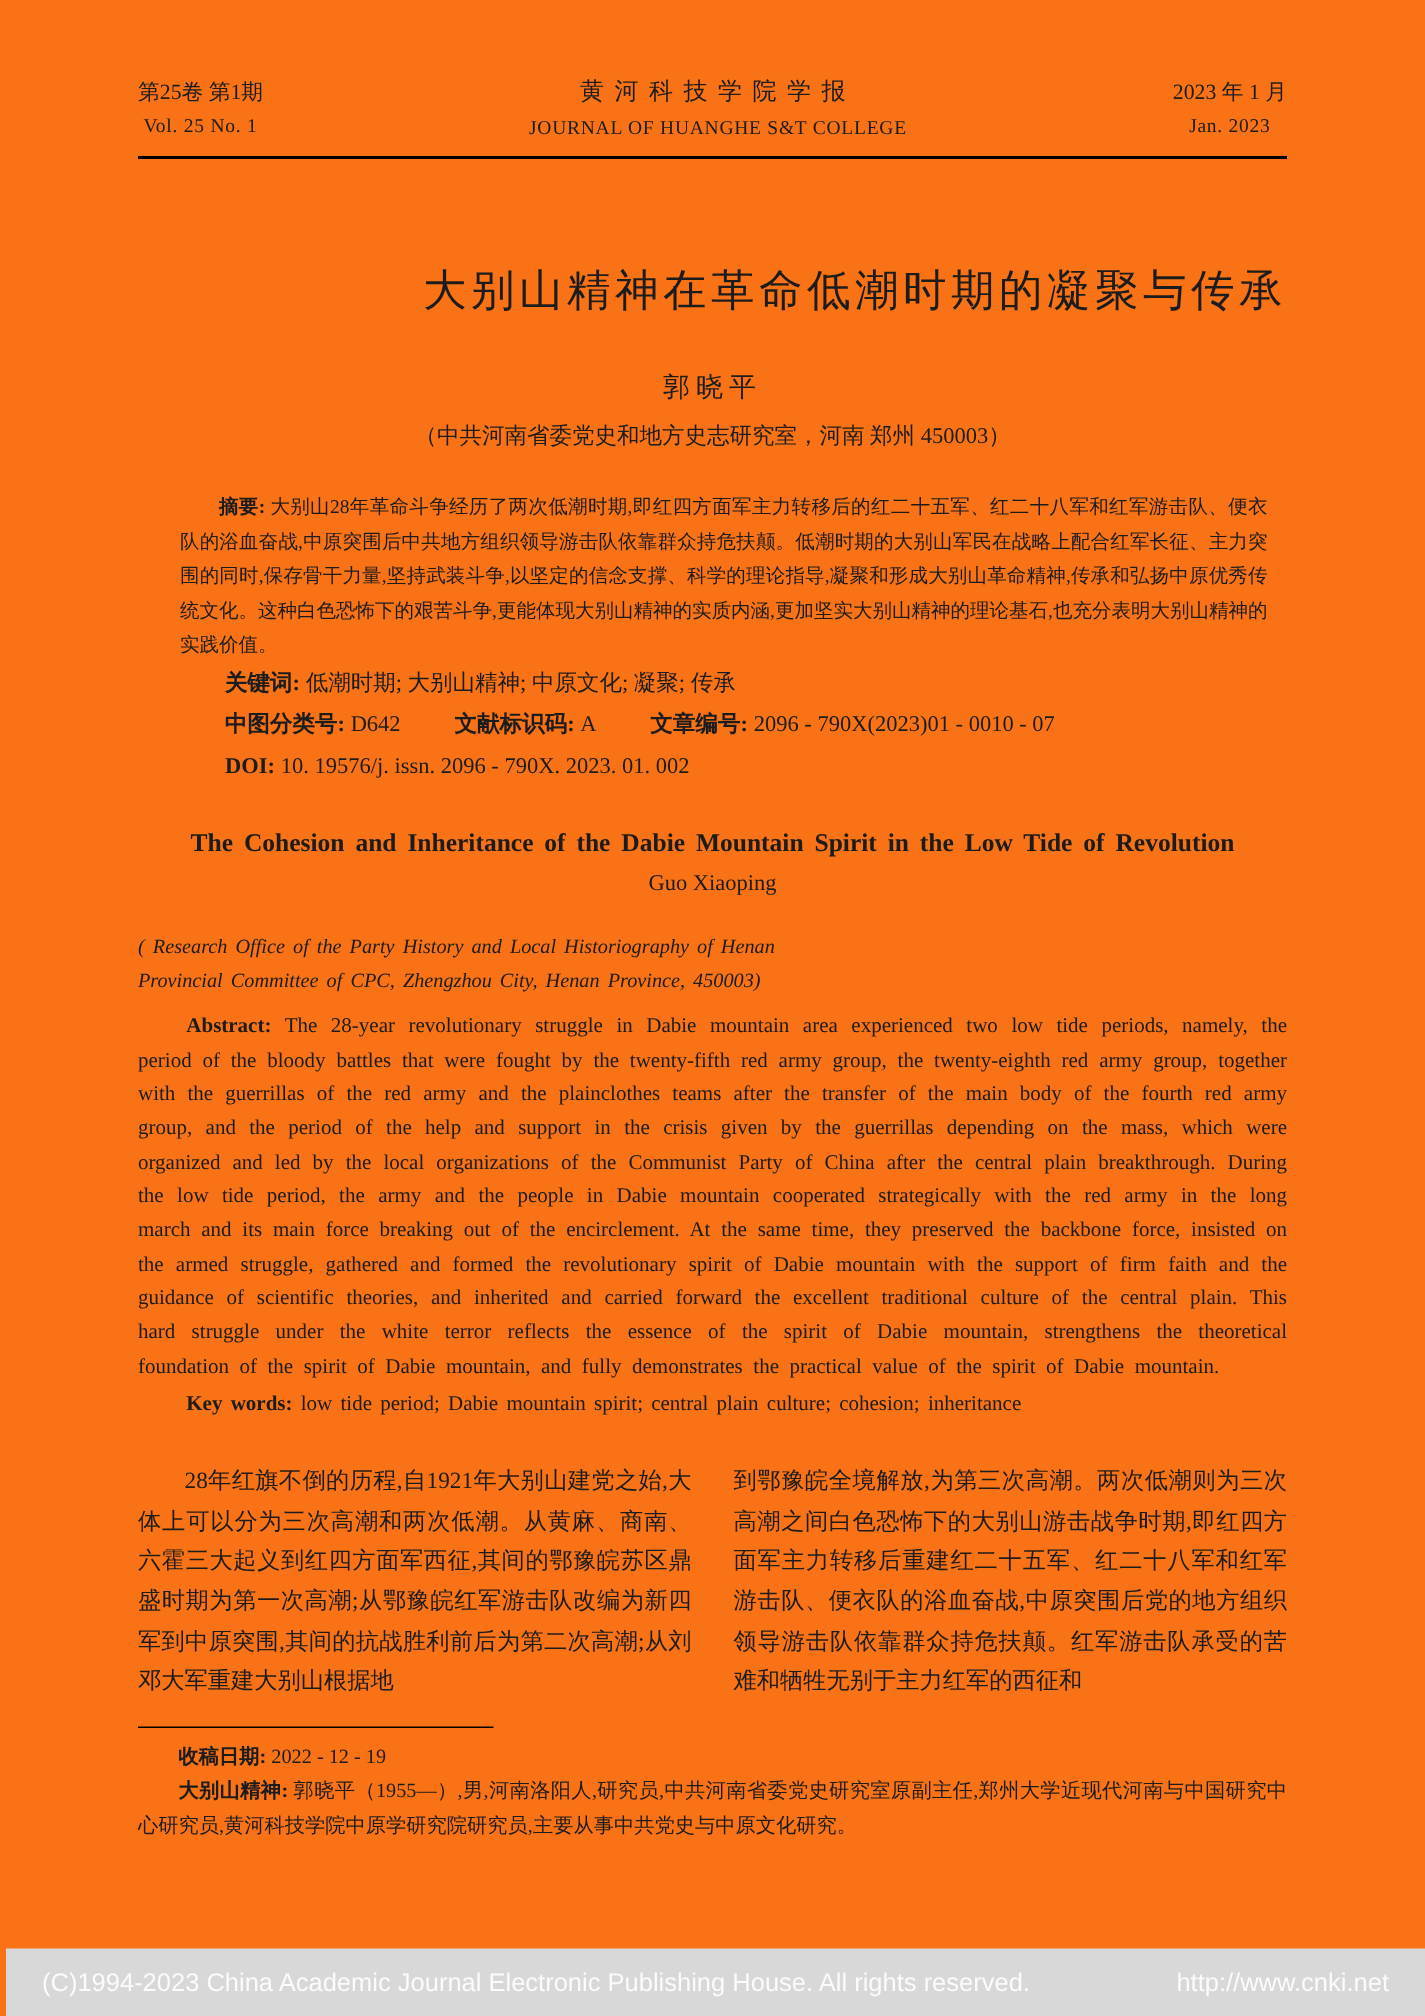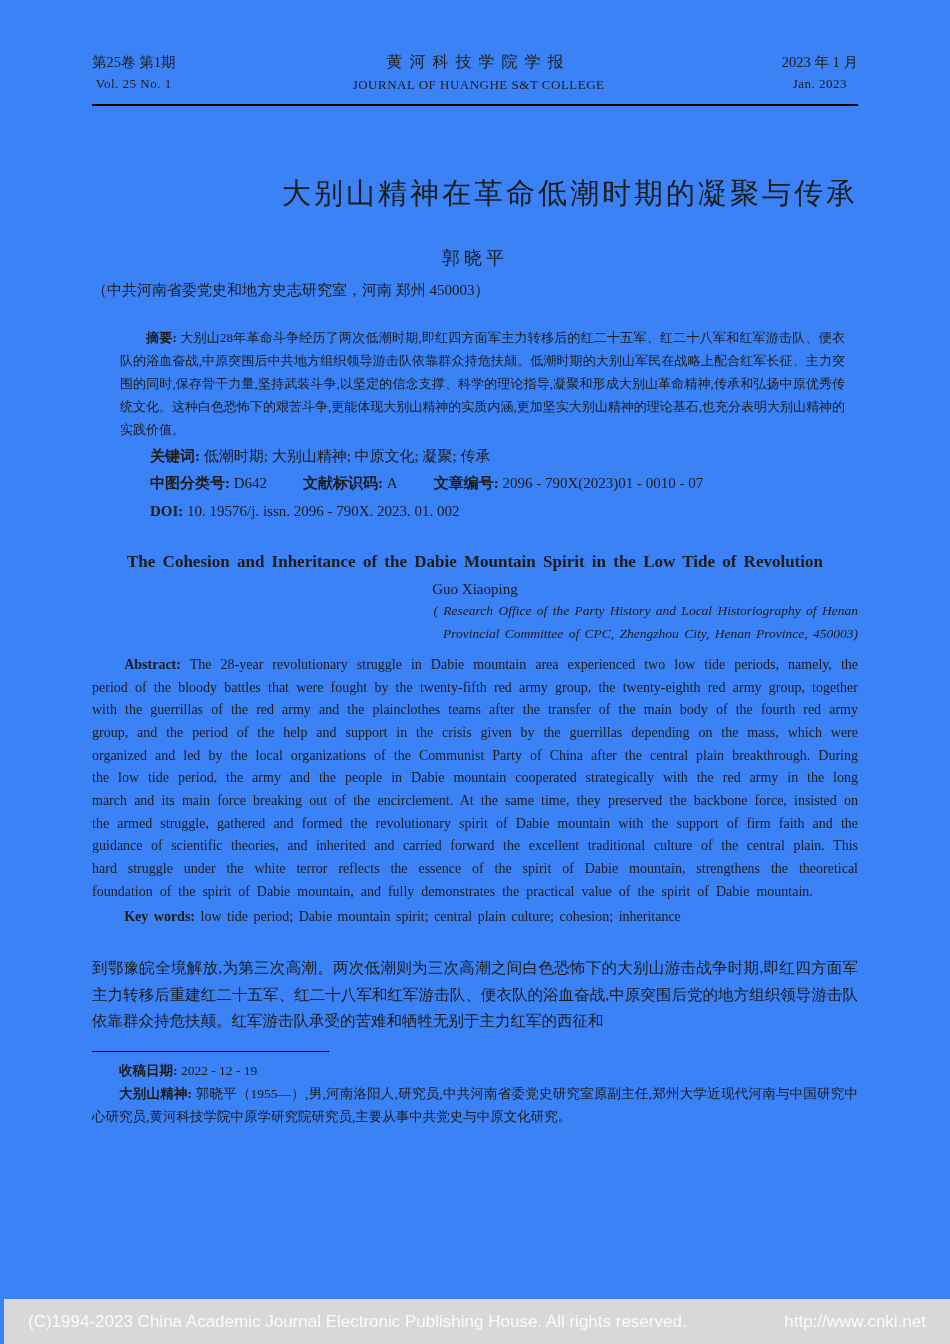--- a/index.html
+++ b/index.html
@@ -1,21 +1,21 @@
 <!DOCTYPE html>
 <html><head>
 <meta charset="utf-8">
 <style>
   * { margin:0; padding:0; box-sizing:border-box; }
   html,body { background:#ffffff; }
   .page {
     position:relative;
     width:950px; height:1344px;
     margin:0 auto;
-    background:#3b82f6;
+    background:#f97316;
     color:#1c1c1c;
     font-family:"Liberation Serif","DejaVu Serif",serif;
     overflow:hidden;
   }
   .content { padding:50px 92px 0 92px; }
 
   
   .journal-header {
     display:flex; justify-content:space-between; align-items:center;
     font-size:14.5px; line-height:1.55;
@@ -24,38 +24,38 @@
   .jh-title-zh { font-size:16px; letter-spacing:7px; }
   .jh-sub { font-size:13px; letter-spacing:0.5px; }
   .header-rule { border:none; border-top:2.5px solid #000; margin-top:9px; }
 
   
   .title-zh {
     margin-top:68px; text-align:right;
     font-size:29px; font-weight:500; letter-spacing:3px;
   }
   .author-zh { margin-top:32px; text-align:center; font-size:18px; letter-spacing:4px; }
-  .aff-zh { margin-top:11px; font-size:15px; }
+  .aff-zh { margin-top:11px; text-align:center; font-size:15px; }
 
   
   .abstract-zh {
     margin-top:26px; padding-left:28px; padding-right:13px;
     font-size:13px; line-height:1.78; text-align:justify; text-indent:2em;
   }
   .meta-line {
     padding-left:28px; padding-right:13px;
     font-size:15px; line-height:1.7; text-indent:2em; margin-top:2px;
   }
   .pair { margin-right:36px;text-align:center; }
   .b { font-weight:bold; }
 
   
   .title-en { margin-top:28px; text-align:center; font-size:17px; font-weight:bold; word-spacing:3px; }
   .author-en { margin-top:9px; text-align:center; font-size:15px; }
-  .aff-en { margin-top:2px; text-align:right; font-style:italic; font-size:13.5px; line-height:1.7; word-spacing:2px; }
+  .aff-en { margin-top:22px; text-align:left; font-style:italic; font-size:13.5px; line-height:1.7; word-spacing:2px; }
   .abstract-en {
     margin-top:8px; font-size:14px; line-height:1.62;
     text-align:justify; text-indent:2.3em; word-spacing:3.5px;
   }
   .keywords-en { margin-top:3px; font-size:14px; line-height:1.62; text-indent:2.3em; word-spacing:2px; }
 
   
   .body-cols { display:flex; gap:28px; margin-top:26px; }
   .body-col { flex:1; font-size:15.5px; line-height:1.72; text-align:justify; }
   .indent { text-indent:2em; }
@@ -115,20 +115,23 @@
       <div>( Research Office of the Party History and Local Historiography of Henan</div>
       <div>Provincial Committee of CPC, Zhengzhou City, Henan Province, 450003)</div>
     </div>
 
     <p class="abstract-en"><span class="b">Abstract:</span> <span>The 28-year revolutionary struggle in Dabie mountain area experienced two low tide periods, namely, the period of the bloody battles that were fought by the twenty-fifth red army group, the twenty-eighth red army group, together with the guerrillas of the red army and the plainclothes teams after the transfer of the main body of the fourth red army group, and the period of the help and support in the crisis given by the guerrillas depending on the mass, which were organized and led by the local organizations of the Communist Party of China after the central plain breakthrough. During the low tide period, the army and the people in Dabie mountain cooperated strategically with the red army in the long march and its main force breaking out of the encirclement. At the same time, they preserved the backbone force, insisted on the armed struggle, gathered and formed the revolutionary spirit of Dabie mountain with the support of firm faith and the guidance of scientific theories, and inherited and carried forward the excellent traditional culture of the central plain. This hard struggle under the white terror reflects the essence of the spirit of Dabie mountain, strengthens the theoretical foundation of the spirit of Dabie mountain, and fully demonstrates the practical value of the spirit of Dabie mountain.</span></p>
 
     <p class="keywords-en"><span class="b">Key words:</span> <span>low tide period; Dabie mountain spirit; central plain culture; cohesion; inheritance</span></p>
 
     <div class="body-cols">
       <div class="body-col">
+        <p class="indent">28年红旗不倒的历程,自1921年大别山建党之始,大体上可以分为三次高潮和两次低潮。从黄麻、商南、六霍三大起义到红四方面军西征,其间的鄂豫皖苏区鼎盛时期为第一次高潮;从鄂豫皖红军游击队改编为新四军到中原突围,其间的抗战胜利前后为第二次高潮;从刘邓大军重建大别山根据地</p>
+      </div>
+      <div class="body-col">
         <p>到鄂豫皖全境解放,为第三次高潮。两次低潮则为三次高潮之间白色恐怖下的大别山游击战争时期,即红四方面军主力转移后重建红二十五军、红二十八军和红军游击队、便衣队的浴血奋战,中原突围后党的地方组织领导游击队依靠群众持危扶颠。红军游击队承受的苦难和牺牲无别于主力红军的西征和</p>
       </div>
     </div>
 
     <div class="footnote">
       <hr class="fn-rule">
       <p><span class="b">收稿日期:</span> <span>2022 - 12 - 19</span></p>
       <p><span class="b">大别山精神:</span> <span>郭晓平（1955—）,男,河南洛阳人,研究员,中共河南省委党史研究室原副主任,郑州大学近现代河南与中国研究中心研究员,黄河科技学院中原学研究院研究员,主要从事中共党史与中原文化研究。</span></p>
     </div>
 

